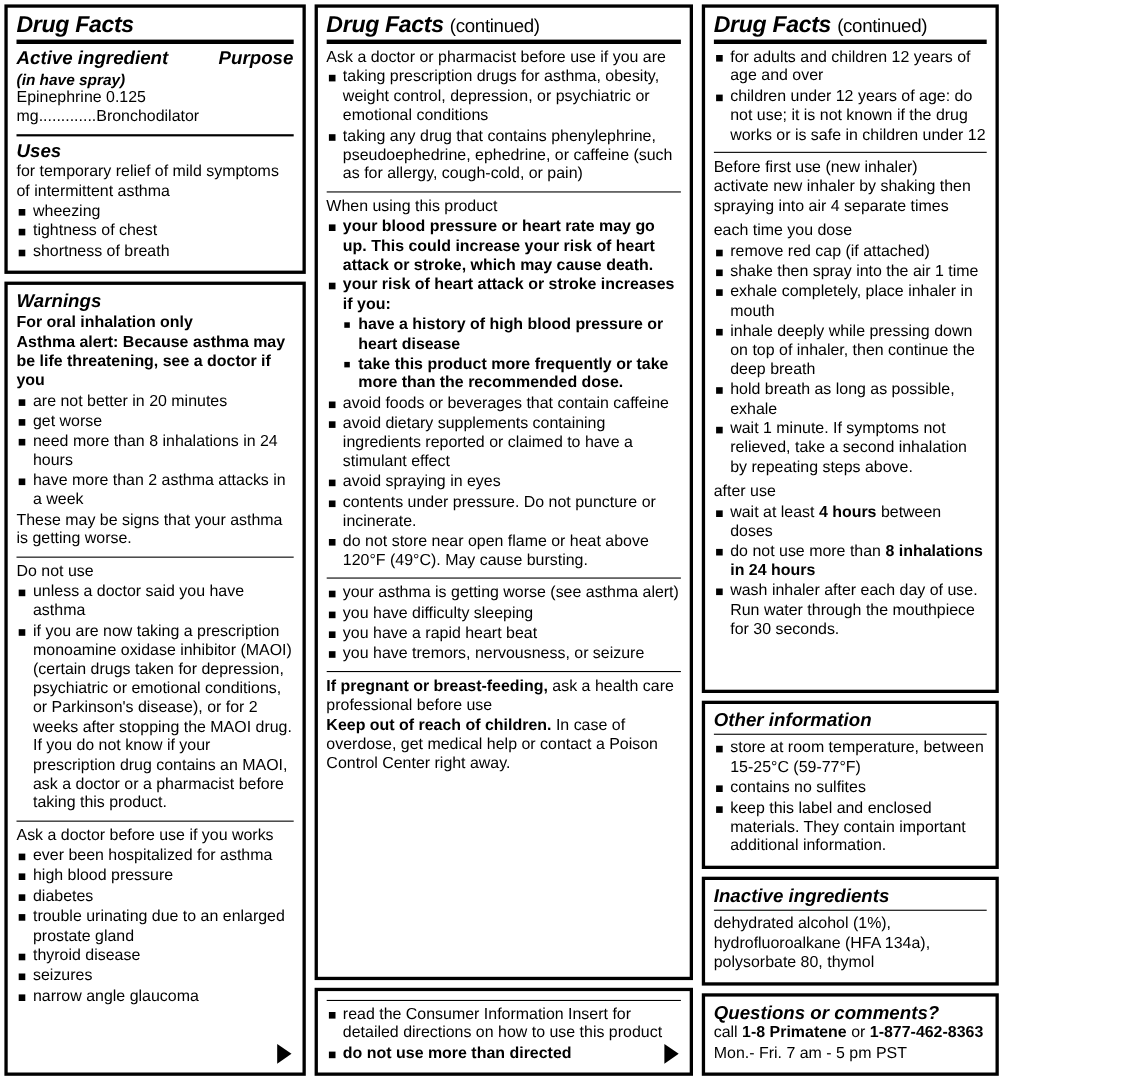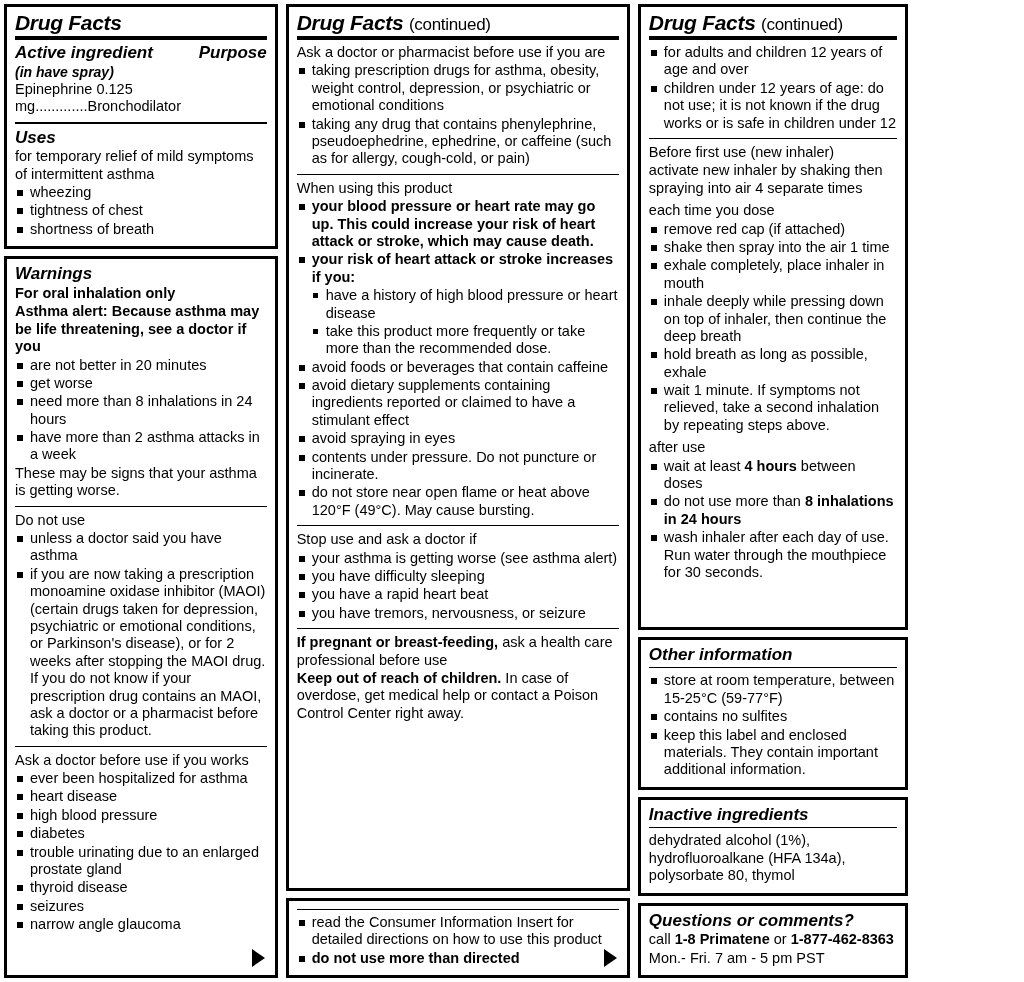--- a/index.html
+++ b/index.html
@@ -119,21 +119,21 @@
     width: 6px;
     height: 6px;
     background: #000;
   }
   ul.bullets > li.bold { font-weight: bold; }
   ul.bullets ul.bullets {
     margin-top: 1px;
   }
   ul.bullets ul.bullets > li {
     padding-left: 14px;
-    font-weight: normal;
+    font-weight: bold;
   }
   ul.bullets ul.bullets > li:before {
     width: 5px;
     height: 5px;
     top: 6px;
     left: 1px;
   }
   .ing-line {
     font-size: 14.5px;
     line-height: 1.2;
@@ -200,21 +200,20 @@
       <ul class="bullets">
         <li>unless a doctor said you have asthma</li>
         <li>if you are now taking a prescription monoamine oxidase inhibitor (MAOI) (certain drugs taken for depression, psychiatric or emotional conditions, or Parkinson's disease), or for 2 weeks after stopping the MAOI drug. If you do not know if your prescription drug contains an MAOI, ask a doctor or a pharmacist before taking this product.</li>
       </ul>
 
       <div class="rule-thin"></div>
 
       <div class="bold-head">Ask a doctor before use if you works</div>
       <ul class="bullets">
         <li>ever been hospitalized for asthma</li>
-        <li>heart disease</li>
         <li>high blood pressure</li>
         <li>diabetes</li>
         <li>trouble urinating due to an enlarged prostate gland</li>
         <li>thyroid disease</li>
         <li>seizures</li>
         <li>narrow angle glaucoma</li>
       </ul>
       <div class="arrow"></div>
     </div>
 
@@ -249,21 +248,20 @@
         </li>
         <li>avoid foods or beverages that contain caffeine</li>
         <li>avoid dietary supplements containing ingredients reported or claimed to have a stimulant effect</li>
         <li>avoid spraying in eyes</li>
         <li>contents under pressure. Do not puncture or incinerate.</li>
         <li>do not store near open flame or heat above 120°F (49°C). May cause bursting.</li>
       </ul>
 
       <div class="rule-thin"></div>
 
-      <div class="bold-head">Stop use and ask a doctor if</div>
       <ul class="bullets">
         <li>your asthma is getting worse (see asthma alert)</li>
         <li>you have difficulty sleeping</li>
         <li>you have a rapid heart beat</li>
         <li>you have tremors, nervousness, or seizure</li>
       </ul>
 
       <div class="rule-thin"></div>
 
       <div class="body-text">

